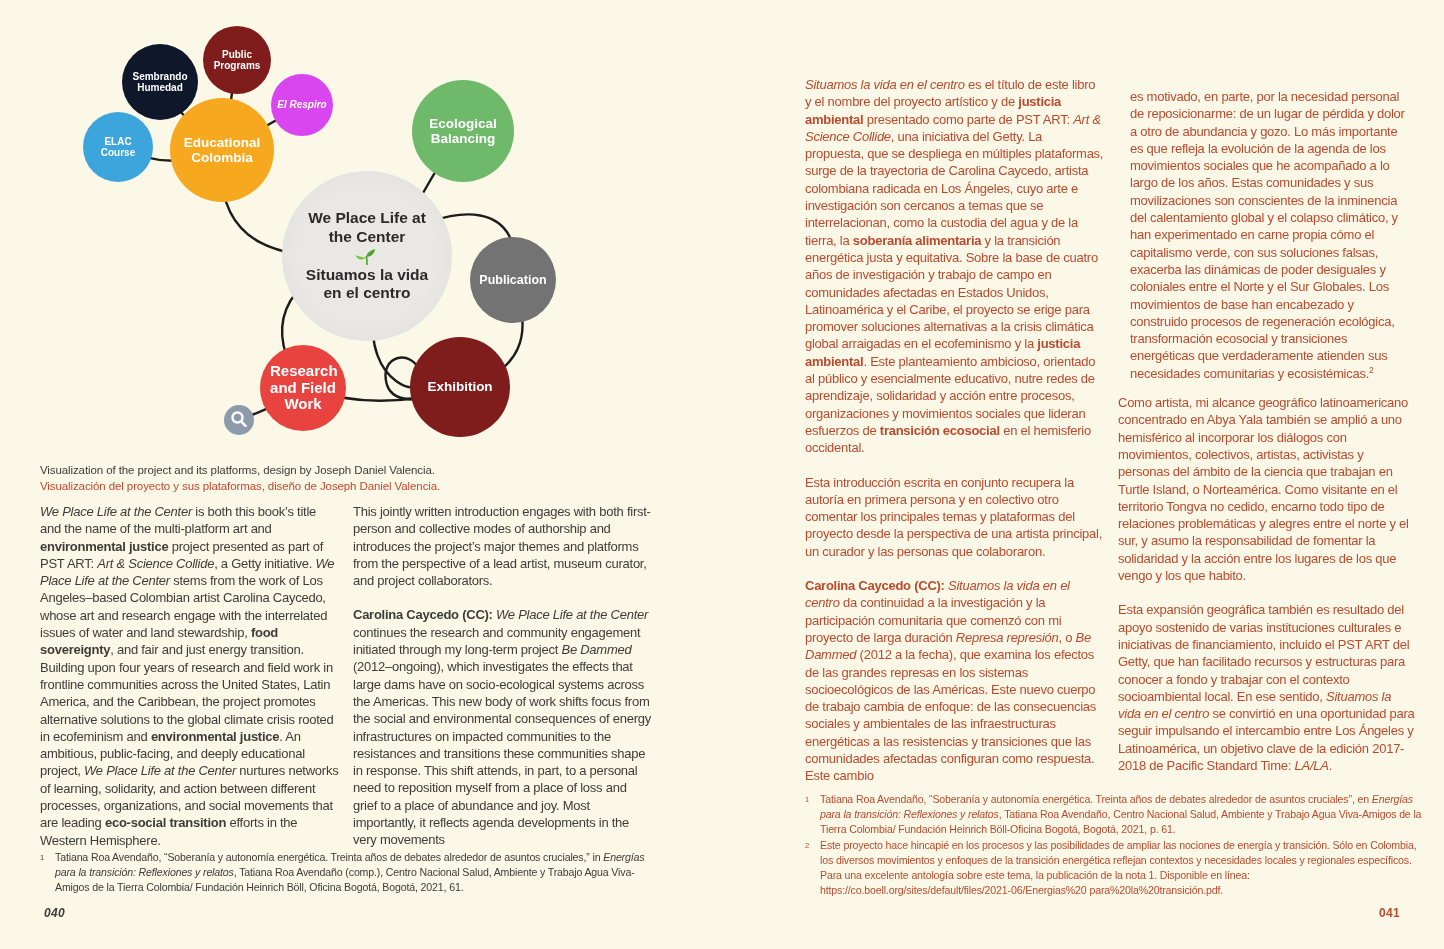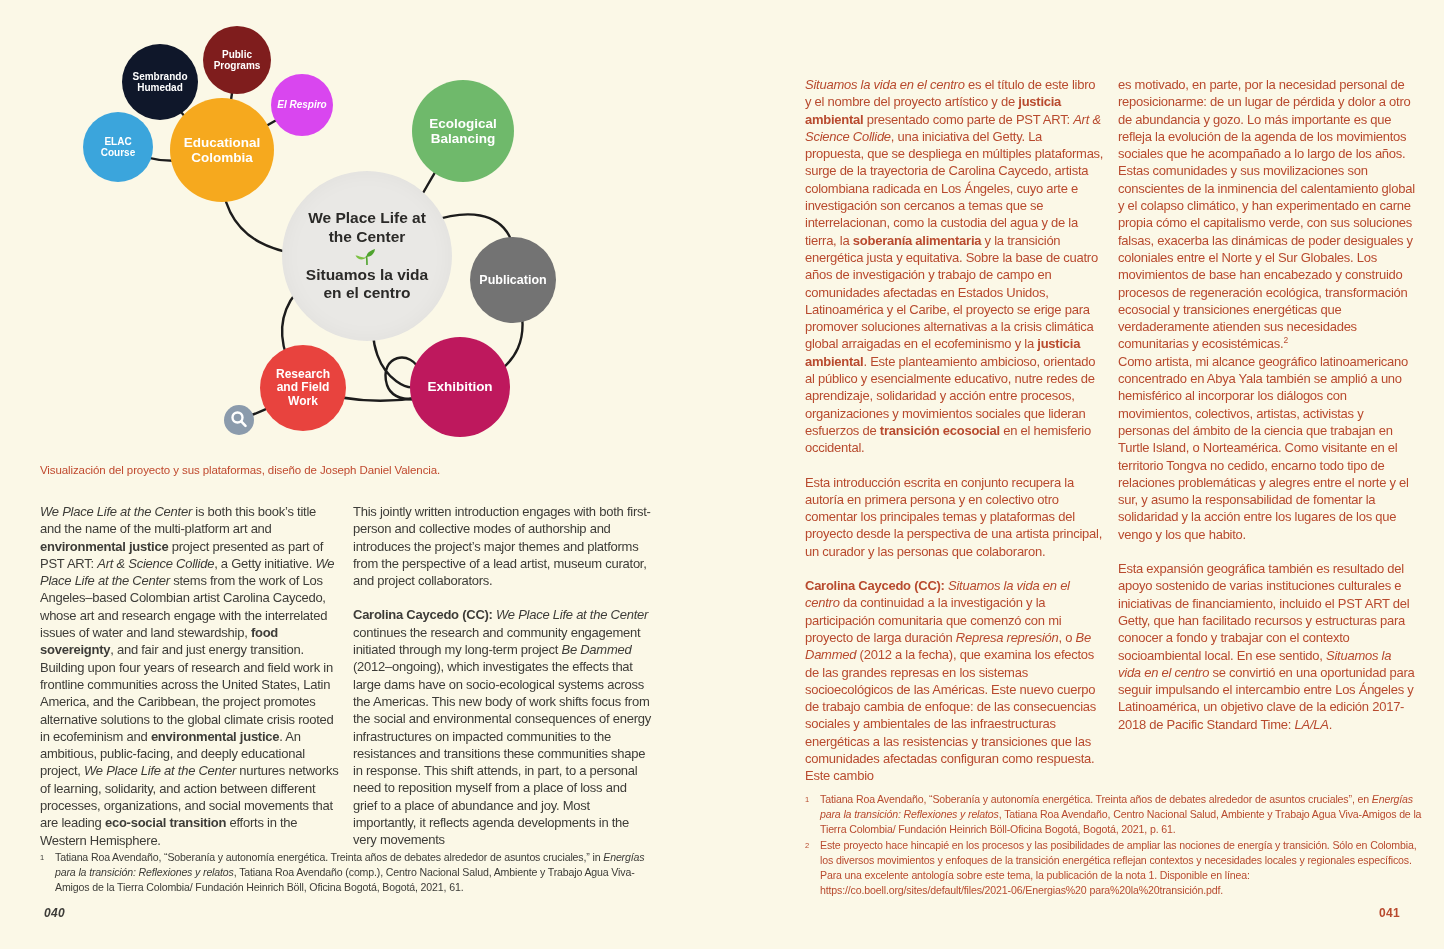--- a/index.html
+++ b/index.html
@@ -38,21 +38,21 @@
   .caption .cap-en { color:#3d3c38; }
   .caption .cap-es { color:#c04a2f; }
 
   
   .cols { position:absolute; display:flex; gap:14px; }
   .cols-left  { left:40px; top:503px; width:612px; height:345px; overflow:hidden; }
   .cols-right { left:83px; top:76px;  width:618px; height:705px; overflow:hidden; }
   .col { width:299px; }
   .body-p { font-size:13px; line-height:17.3px; letter-spacing:-0.25px; margin:0 0 17px 0; }
   .body-p:last-child { margin-bottom:0; }
-  .body-p.no-gap { margin:0; }
+  .body-p.no-gap { margin:12px; }
   .page-right .body-p, .page-right .fn, .page-right .pagenum { color:#b84a2e; }
 
   .sg-n {}
   .sg-i { font-style:italic; }
   .sg-b { font-weight:700; }
   .sg-sup { vertical-align:super; font-size:0.65em; line-height:0; }
 
   
   .footnotes { position:absolute; }
   .footnotes-left  { left:40px; top:850px; width:618px; }
@@ -120,37 +120,38 @@
           <path d="M12.5 9 C7 10.5 4.5 7 1.5 7.5 C4 13 10.5 12 12.5 9 Z" fill="#7CC142"></path>
           <path d="M12.5 8.5 C13 4 17.5 2.5 21 1 C20.5 6.5 15.5 9.5 12.5 8.5 Z" fill="#4FA32E"></path>
         </svg>
         <span style="width:140px;">Situamos la vida en el centro</span>
       </div>
 
       <div class="node" style="left: 440px; top: 227px; width: 86px; height: 86px; font-size: 12.5px; background: #737373;">
         <span>Publication</span>
         </div>
 
-      <div class="node" style="left: 230px; top: 335px; width: 86px; height: 86px; font-size: 12px; background: rgb(232, 67, 62);">
+      <div class="node" style="left: 230px; top: 335px; width: 86px; height: 86px; font-size: 15px; background: rgb(232, 67, 62);">
         <span style="width:66px;">Research and Field Work</span>
         </div>
 
-      <div class="node" style="left: 380px; top: 327px; width: 100px; height: 100px; font-size: 13.5px; background: #be185d; justify-content: center;">
+      <div class="node" style="left: 380px; top: 327px; width: 100px; height: 100px; font-size: 13.5px; background: #7f1d1d; justify-content: center;">
         <span>Exhibition</span>
         </div>
 
       <div class="magnifier" style="left: 194px; top: 395px; width: 30px; height: 30px; background: rgb(139, 155, 172);">
         <svg width="24" height="24" viewBox="0 0 24 24">
           <circle cx="10.5" cy="9.5" r="5" fill="none" stroke="#ffffff" stroke-width="2.4"></circle>
           <line x1="14.2" y1="13.4" x2="18.5" y2="17.8" stroke="#ffffff" stroke-width="2.6" stroke-linecap="round"></line>
         </svg>
       </div>
     </div>
 
     <div class="caption">
+      <div class="cap-en">Visualization of the project and its platforms, design by Joseph Daniel Valencia.</div>
       <div class="cap-es">Visualización del proyecto y sus plataformas, diseño de Joseph Daniel Valencia.</div>
     </div>
 
     <div class="cols cols-left">
       <div class="col">
         <p class="body-p"><span class="sg-i">We Place Life at the Center</span><span class="sg-n"> is both this book’s title and the name of the multi-platform art and </span><span class="sg-b">environmental justice</span><span class="sg-n"> project presented as part of PST ART: </span><span class="sg-i">Art &amp; Science Collide</span><span class="sg-n">, a Getty initiative. </span><span class="sg-i">We Place Life at the Center</span><span class="sg-n"> stems from the work of Los Angeles–based Colombian artist Carolina Caycedo, whose art and research engage with the interrelated issues of water and land stewardship, </span><span class="sg-b">food sovereignty</span><span class="sg-n">, and fair and just energy transition. Building upon four years of research and field work in frontline communities across the United States, Latin America, and the Caribbean, the project promotes alternative solutions to the global climate crisis rooted in ecofeminism and </span><span class="sg-b">environmental justice</span><span class="sg-n">. An ambitious, public-facing, and deeply educational project, </span><span class="sg-i">We Place Life at the Center</span><span class="sg-n"> nurtures networks of learning, solidarity, and action between different processes, organizations, and social movements that are leading </span><span class="sg-b">eco-social transition</span><span class="sg-n"> efforts in the Western Hemisphere.</span></p>
       </div>
       <div class="col">
         <p class="body-p"><span class="sg-n">This jointly written introduction engages with both first-person and collective modes of authorship and introduces the project’s major themes and platforms from the perspective of a lead artist, museum curator, and project collaborators.</span></p>
         <p class="body-p"><span class="sg-b">Carolina Caycedo (CC): </span><span class="sg-i">We Place Life at the Center</span><span class="sg-n"> continues the research and community engagement initiated through my long-term project </span><span class="sg-i">Be Dammed</span><span class="sg-n"> (2012–ongoing), which investigates the effects that large dams have on socio-ecological systems across the Americas. This new body of work shifts focus from the social and environmental consequences of energy infrastructures on impacted communities to the resistances and transitions these communities shape in response. This shift attends, in part, to a personal need to reposition myself from a place of loss and grief to a place of abundance and joy. Most importantly, it reflects agenda developments in the very movements</span></p>

